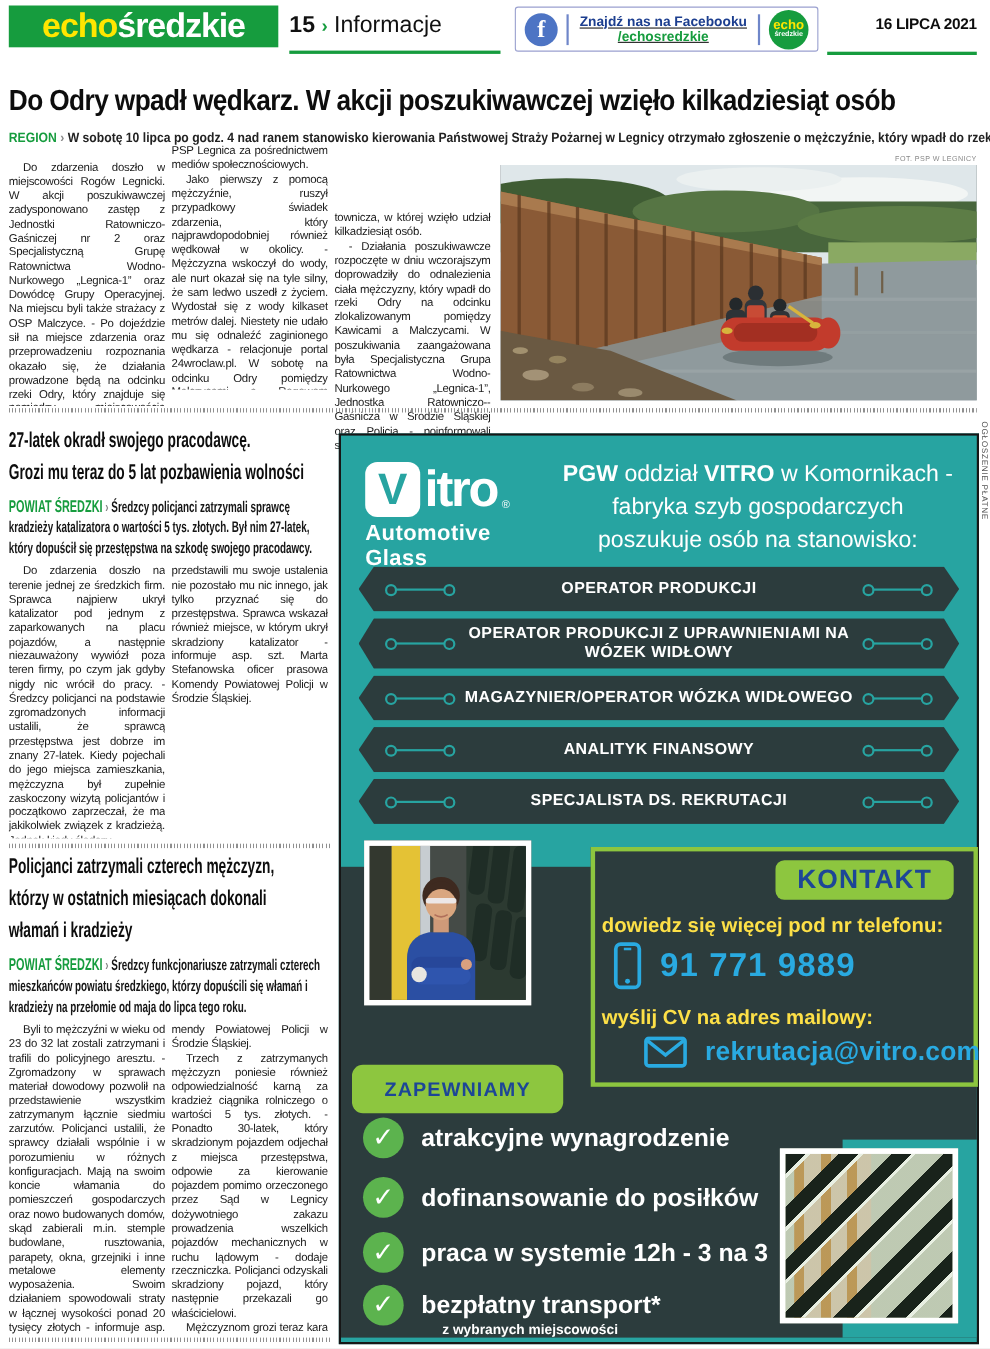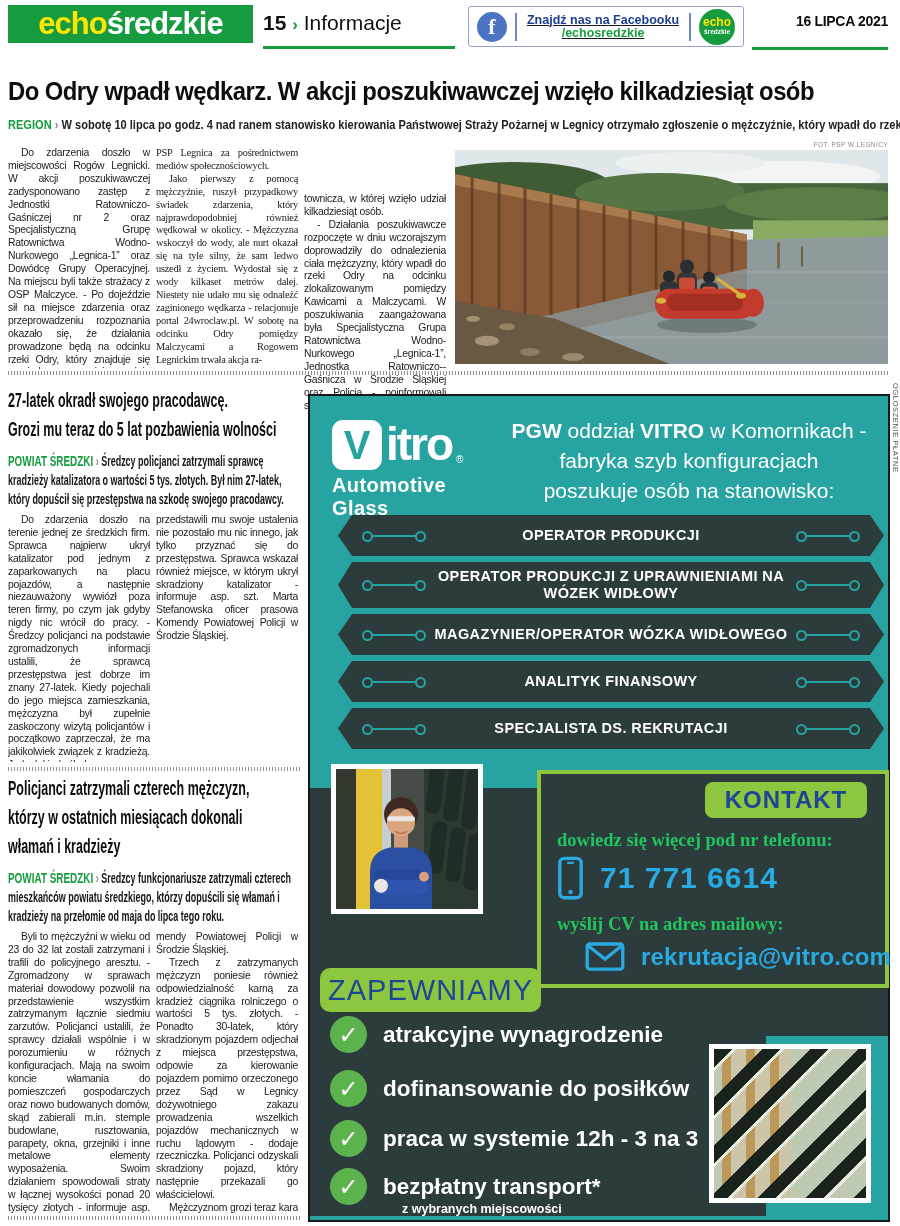--- a/index.html
+++ b/index.html
@@ -47,42 +47,42 @@
   .adinner{position:absolute;left:0;top:0;right:0;bottom:0;}
   .vlogo{position:absolute;left:22px;top:24px;width:165px;}
   .vlogo-row{display:flex;align-items:flex-start;gap:4px;}
   .vtile{width:50px;height:50px;background:#fff;border-radius:11px;display:flex;align-items:center;justify-content:center;
          color:#27a4a1;font-weight:800;font-size:40px;line-height:1;}
   .vword{color:#fff;font-weight:800;font-size:46px;line-height:48px;letter-spacing:-2px;}
   .vreg{color:#fff;font-size:10px;margin-top:34px;}
   .vtag{color:#fff;font-size:20px;font-weight:600;margin-top:4px;letter-spacing:0.4px;}
   .adintro{position:absolute;left:195px;top:20px;width:368px;color:#fff;font-size:21px;line-height:30px;text-align:center;}
   .adintro b{font-weight:800;}
-  .banners{position:absolute;left:28px;top:119px;width:546px;}
+  .banners{position:absolute;left:16px;top:119px;width:546px;}
   .banner{position:relative;background:#2c3c3d;height:41px;margin-bottom:6px;display:flex;align-items:center;justify-content:center;
           color:#fff;font-weight:800;font-size:14.5px;line-height:17px;text-align:center;letter-spacing:0.4px;padding:0 92px;box-sizing:border-box;
           clip-path:polygon(14px 0,calc(100% - 14px) 0,100% 50%,calc(100% - 14px) 100%,14px 100%,0 50%);}
   .banner.two{height:46px;}
   .dec{position:absolute;top:50%;width:64px;height:10px;transform:translateY(-50%);}
   .dec.l{left:24px;} .dec.r{right:24px;}
   .dec::before,.dec::after{content:"";position:absolute;top:0;width:7px;height:7px;border:2px solid #27a4a1;border-radius:50%;}
   .dec::before{left:0;} .dec::after{right:0;}
   .dec i{position:absolute;left:10px;right:10px;top:4px;height:2px;background:#27a4a1;}
   .ad-dark{position:absolute;left:0;top:392px;width:578px;height:428px;background:#2c3c3d;}
   .ad-teal-corner{position:absolute;left:456px;top:640px;width:122px;height:180px;background:#27a4a1;}
   .workerphoto{position:absolute;left:21px;top:368px;width:152px;height:150px;border:5px solid #fff;box-sizing:border-box;background:#454b47;}
   .kontakt{position:absolute;left:227px;top:374px;width:352px;height:218px;background:#2c3c3d;border:4px solid #8dc63f;box-sizing:border-box;}
   .kbox{position:absolute;right:18px;top:8px;width:162px;height:36px;background:#8dc63f;border-radius:8px;
         display:flex;align-items:center;justify-content:center;color:#1d4697;font-weight:800;font-size:24px;letter-spacing:1px;}
-  .klabel{position:absolute;left:16px;color:#22c55e;font-weight:800;font-size:18.5px;font-family:Liberation Serif, serif;}
+  .klabel{position:absolute;left:6px;color:#fde047;font-weight:800;font-size:18.5px;}
   .krow{position:absolute;left:16px;display:flex;align-items:center;gap:16px;color:#29aae1;font-weight:800;}
   .kphone{font-size:30px;letter-spacing:1px;}
   .kmail{font-size:24px;letter-spacing:0.2px;}
-  .zbox{position:absolute;left:10px;top:572px;width:221px;height:44px;background:#8dc63f;border-radius:10px;
-        display:flex;align-items:center;justify-content:center;color:#1d4697;font-weight:400;font-size:29px;letter-spacing:1px;}
+  .zbox{position:absolute;left:10px;top:572px;width:192px;height:44px;background:#8dc63f;border-radius:10px;
+        display:flex;align-items:center;justify-content:center;color:#1d4697;font-weight:700;font-size:18px;letter-spacing:1px;}
   .zitem{position:absolute;left:20px;display:flex;align-items:center;gap:16px;color:#fff;font-weight:800;font-size:22.5px;}
   .zcheck{width:37px;height:37px;border-radius:50%;background:#5cb34e;display:flex;align-items:center;justify-content:center;
           color:#fff;font-size:24px;font-weight:800;flex:0 0 auto;}
   .zfoot{position:absolute;left:92px;top:806px;color:#fff;font-weight:700;font-size:12.5px;}
   .glassphoto{position:absolute;left:399px;top:648px;width:162px;height:159px;border:5px solid #fff;box-sizing:border-box;background:#c8d2bc;overflow:hidden;}
   .glass-tan{position:absolute;left:8px;top:0;width:70px;height:100%;
              background:repeating-linear-gradient(90deg,#c59a55 0 9px,#d8cdb2 9px 24px);}
   .glass-strips{position:absolute;inset:0;
              background:repeating-linear-gradient(135deg,#19231b 0 13px,#e8efe2 13px 16px,rgba(120,140,110,0.12) 16px 34px);}
   .sidelabel{left:891px;top:383px;writing-mode:vertical-rl;font-size:7.5px;color:#555;letter-spacing:0.6px;}
@@ -129,21 +129,21 @@
     <div class="squeeze90 leadline">
       <span class="tag">REGION</span>
       <span class="leadarr">›</span>
       <span>W sobotę 10 lipca po godz. 4 nad ranem stanowisko kierowania Państwowej Straży Pożarnej w Legnicy otrzymało zgłoszenie o mężczyźnie, który wpadł do rzeki.</span>
     </div>
   </div>
 
   <div class="abs col" style="left:8px;top:147px;width:142px;height:222px;">
     <p class="ind">Do zdarzenia doszło w miejscowości Rogów Legnicki. W akcji poszukiwawczej zadysponowano zastęp z Jednostki Ratowniczo-Gaśniczej nr 2 oraz Specjalistyczną Grupę Ratownictwa Wodno-Nurkowego „Legnica-1” oraz Dowódcę Grupy Operacyjnej. Na miejscu byli także strażacy z OSP Malczyce. - Po dojeździe sił na miejsce zdarzenia oraz przeprowadzeniu rozpoznania okazało się, że działania prowadzone będą na odcinku rzeki Odry, który znajduje się pomiędzy miejscowością Kawice oraz Malczyce - informuje</p>
   </div>
-  <div class="abs col" style="left:156px;top:147px;width:142px;height:222px;font-family:Liberation Serif, serif;">
+  <div class="abs col" style="left:156px;top:132px;width:142px;height:222px;">
     <p>PSP Legnica za pośrednictwem mediów społecznościowych.</p>
     <p class="ind">Jako pierwszy z pomocą mężczyźnie, ruszył przypadkowy świadek zdarzenia, który najprawdopodobniej również wędkował w okolicy. - Mężczyzna wskoczył do wody, ale nurt okazał się na tyle silny, że sam ledwo uszedł z życiem. Wydostał się z wody kilkaset metrów dalej. Niestety nie udało mu się odnaleźć zaginionego wędkarza - relacjonuje portal 24wroclaw.pl. W sobotę na odcinku Odry pomiędzy Malczycami a Rogowem Legnickim trwała akcja ra-</p>
   </div>
   <div class="abs col" style="left:304px;top:147px;width:142px;height:222px;margin-top:46px;">
     <p>townicza, w której wzięło udział kilkadziesiąt osób.</p>
     <p class="ind">- Działania poszukiwawcze rozpoczęte w dniu wczorajszym doprowadziły do odnalezienia ciała mężczyzny, który wpadł do rzeki Odry na odcinku zlokalizowanym pomiędzy Kawicami a Malczycami. W poszukiwania zaangażowana była Specjalistyczna Grupa Ratownictwa Wodno-Nurkowego „Legnica-1”, Jednostka Ratowniczo--Gaśnicza w Środzie Śląskiej oraz Policja - poinformowali strażacy z PSP w Legnicy.</p>
 
   </div>
 
   <div class="abs credit" style="left:455px;top:141px;width:433px;">FOT. PSP W LEGNICY</div>
@@ -258,21 +258,21 @@
               <span>V</span>
             </div>
           <div class="vword">itro</div>
           <div class="vreg">®</div>
         </div>
         <div class="vtag">Automotive Glass</div>
       </div>
 
       <div class="adintro">
         <div><b>PGW</b><span> oddział </span><b>VITRO</b><span> w Komornikach -</span></div>
-        <div>fabryka szyb konfiguracjach</div>
+        <div>fabryka szyb gospodarczych</div>
         <div>poszukuje osób na stanowisko:</div>
       </div>
 
       <div class="banners">
         <div class="banner">
           <span class="dec l">
               <i></i>
             </span>
           <span>OPERATOR PRODUKCJI</span>
           <span class="dec r">
@@ -351,21 +351,21 @@
 
       <div class="kontakt">
         <div class="kbox">KONTAKT</div>
         <div class="klabel" style="top:56px;">dowiedz się więcej pod nr telefonu:</div>
         <div class="krow" style="top:82px;">
           <svg width="27" height="44" viewBox="0 0 24 38">
             <rect x="2.5" y="1.5" width="19" height="35" rx="4" fill="none" stroke="#29aae1" stroke-width="3"></rect>
             <line x1="9" y1="5.5" x2="15" y2="5.5" stroke="#29aae1" stroke-width="2"></line>
             <circle cx="12" cy="31.5" r="2" fill="#29aae1"></circle>
           </svg>
-          <span class="kphone">71 771 6614</span>
+          <span class="kphone">91 771 9889</span>
         </div>
         <div class="klabel" style="top:140px;">wyślij CV na adres mailowy:</div>
         <div class="krow" style="top:168px;padding-left:28px;">
           <svg width="40" height="29" viewBox="0 0 30 22">
             <rect x="1.5" y="1.5" width="27" height="19" rx="2" fill="none" stroke="#29aae1" stroke-width="2.5"></rect>
             <path d="M2.5 3 L15 13 L27.5 3" fill="none" stroke="#29aae1" stroke-width="2.5"></path>
           </svg>
           <span class="kmail">rekrutacja@vitro.com</span>
         </div>
       </div>

